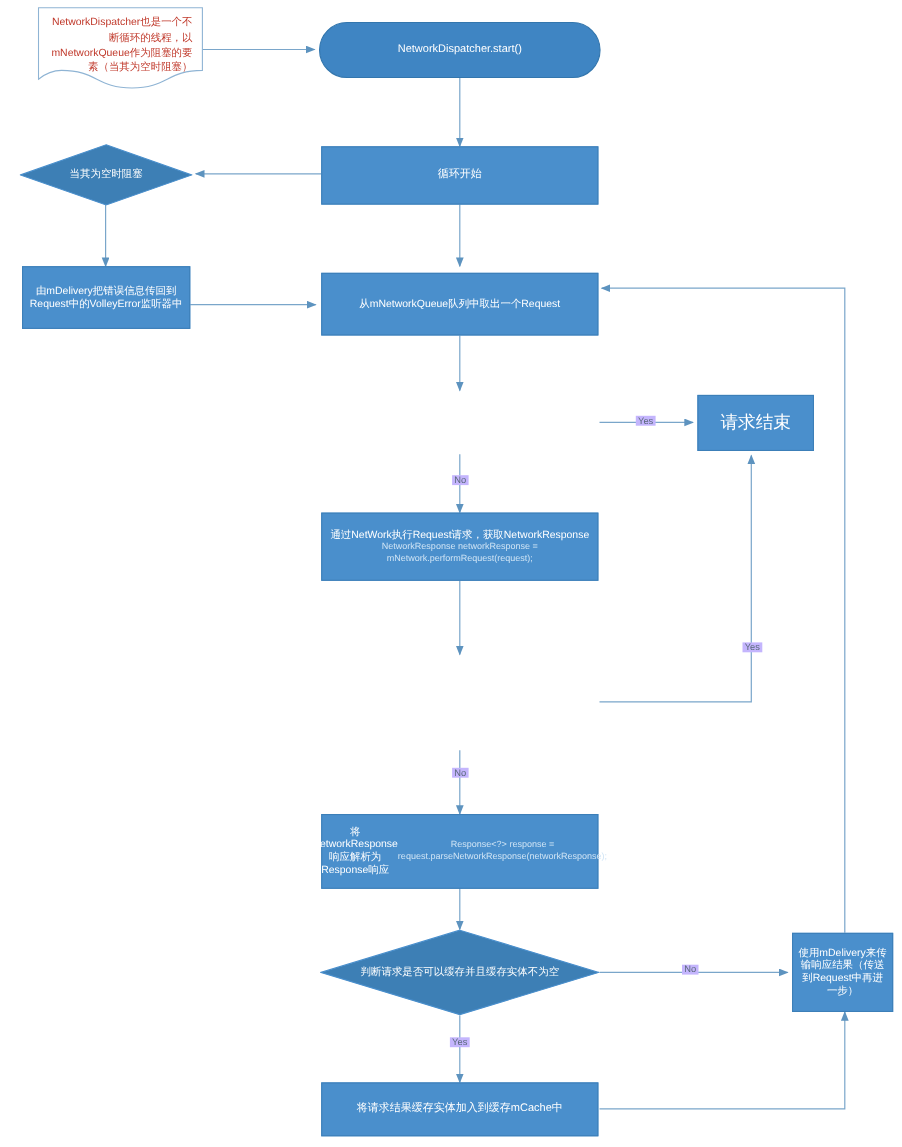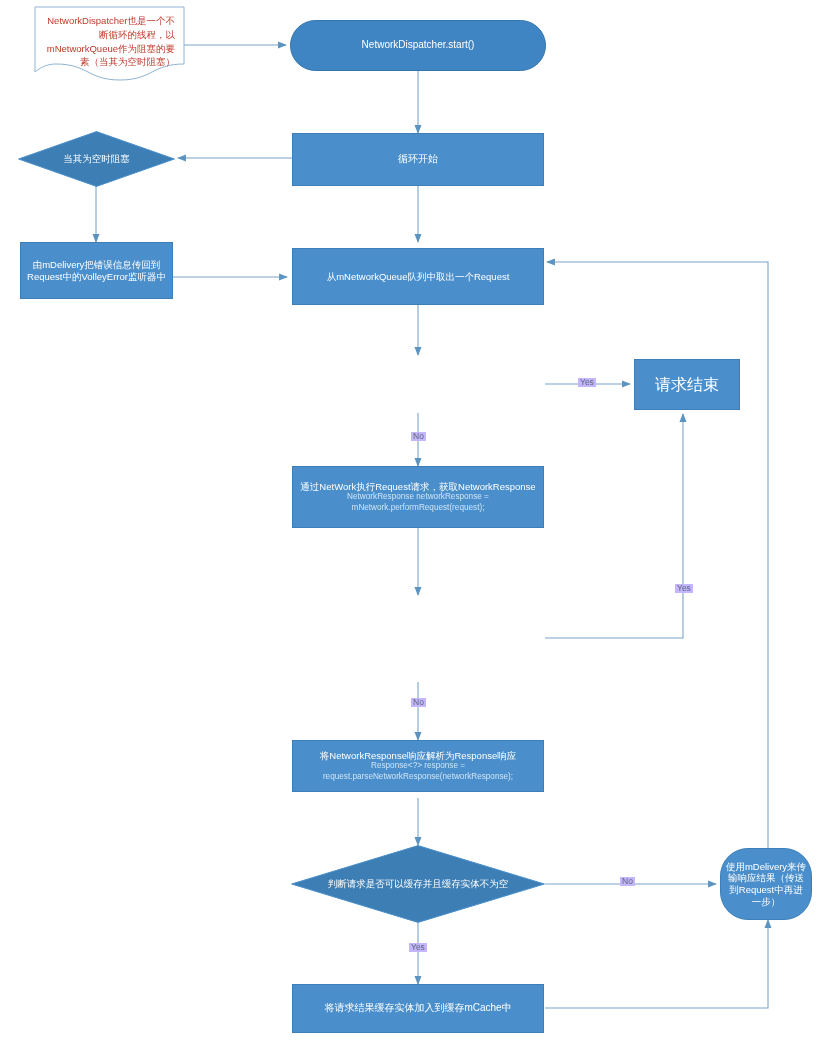--- a/index.html
+++ b/index.html
@@ -177,33 +177,33 @@
   <div class="node proc" style="left:634px;top:359px;width:106px;height:51px;font-size:16px;">
     <span>请求结束</span>
   </div>
 
   <div class="node proc" style="left:292px;top:466px;width:252px;height:62px;flex-direction:column;justify-content:center;">
     <span class="mainline">通过NetWork执行Request请求，获取NetworkResponse</span>
     <span class="codeline">NetworkResponse networkResponse = mNetwork.performRequest(request);</span>
   </div>
 
 
-  <div class="node proc" style="left:292px;top:740px;width:252px;height:52px;flex-direction:column;justify-content:center;">
+  <div class="node proc" style="left:292px;top:740px;width:252px;height:68px;flex-direction:row;justify-content:center;">
     <span class="mainline">将NetworkResponse响应解析为Response响应</span>
     <span class="codeline">Response&lt;?&gt; response = request.parseNetworkResponse(networkResponse);</span>
   </div>
 
   <div class="node diamond" style="left:291px;top:845px;width:254px;height:78px;">
     <svg class="dshape" viewBox="0 0 254 78" preserveAspectRatio="none">
       <polygon points="127,0.6 253.4,39 127,77.4 0.6,39" fill="#3d7fb5" stroke="#4a8fcc" stroke-width="1"></polygon>
     </svg>
     <span class="dtext" style="padding:0 18px;">判断请求是否可以缓存并且缓存实体不为空</span>
   </div>
 
-  <div class="node proc" style="left:720px;top:848px;width:92px;height:72px;padding:3px 4px;border-radius:28px;">
+  <div class="node proc" style="left:720px;top:848px;width:92px;height:72px;padding:3px 4px;">
     <span>使用mDelivery来传输响应结果（传送到Request中再进一步）</span>
   </div>
 
   <div class="node proc" style="left:292px;top:984px;width:252px;height:49px;font-size:10px;">
     <span>将请求结果缓存实体加入到缓存mCache中</span>
   </div>
 
   <div class="edgelabel" style="left:578px;top:378px;">Yes</div>
   <div class="edgelabel" style="left:411px;top:432px;">No</div>
   <div class="edgelabel" style="left:675px;top:584px;">Yes</div>

